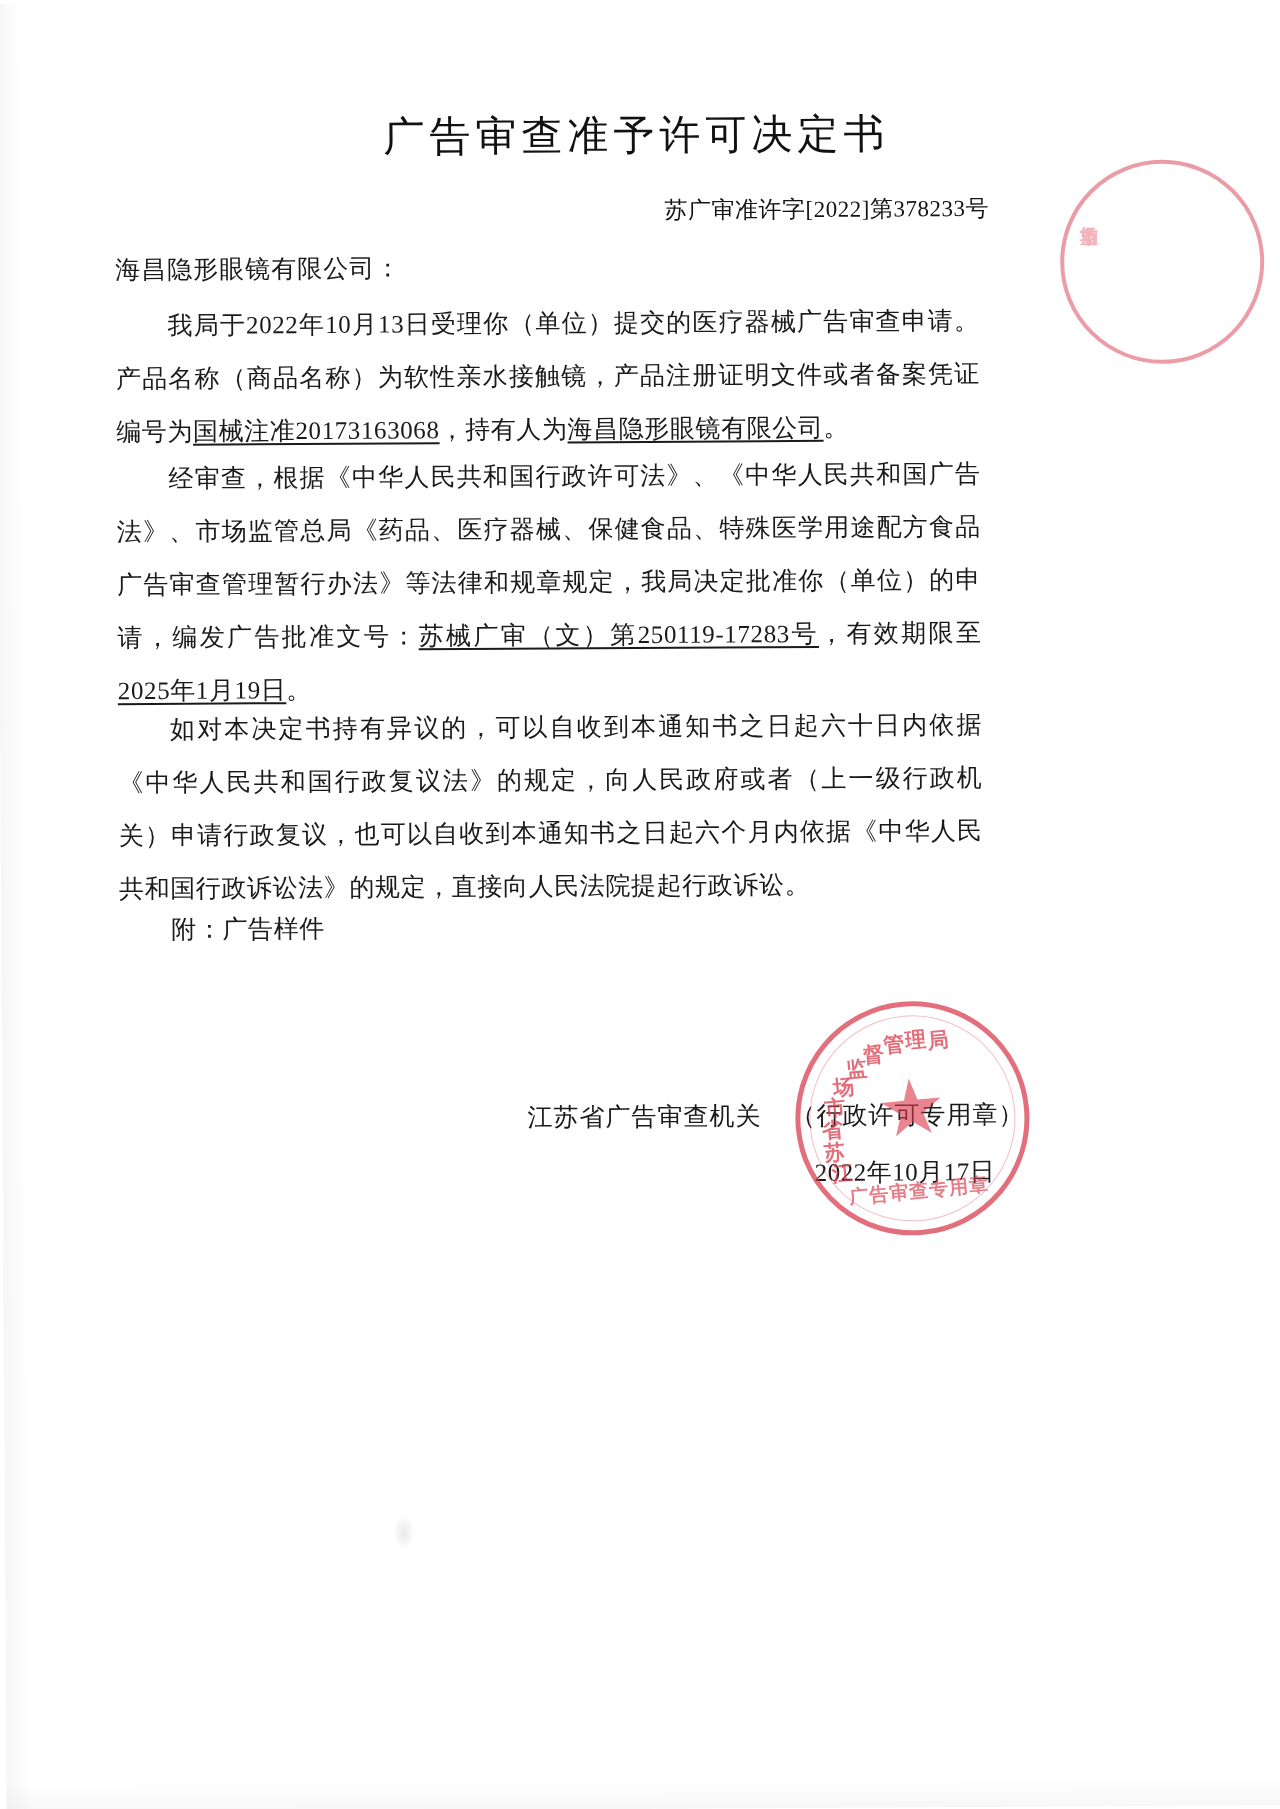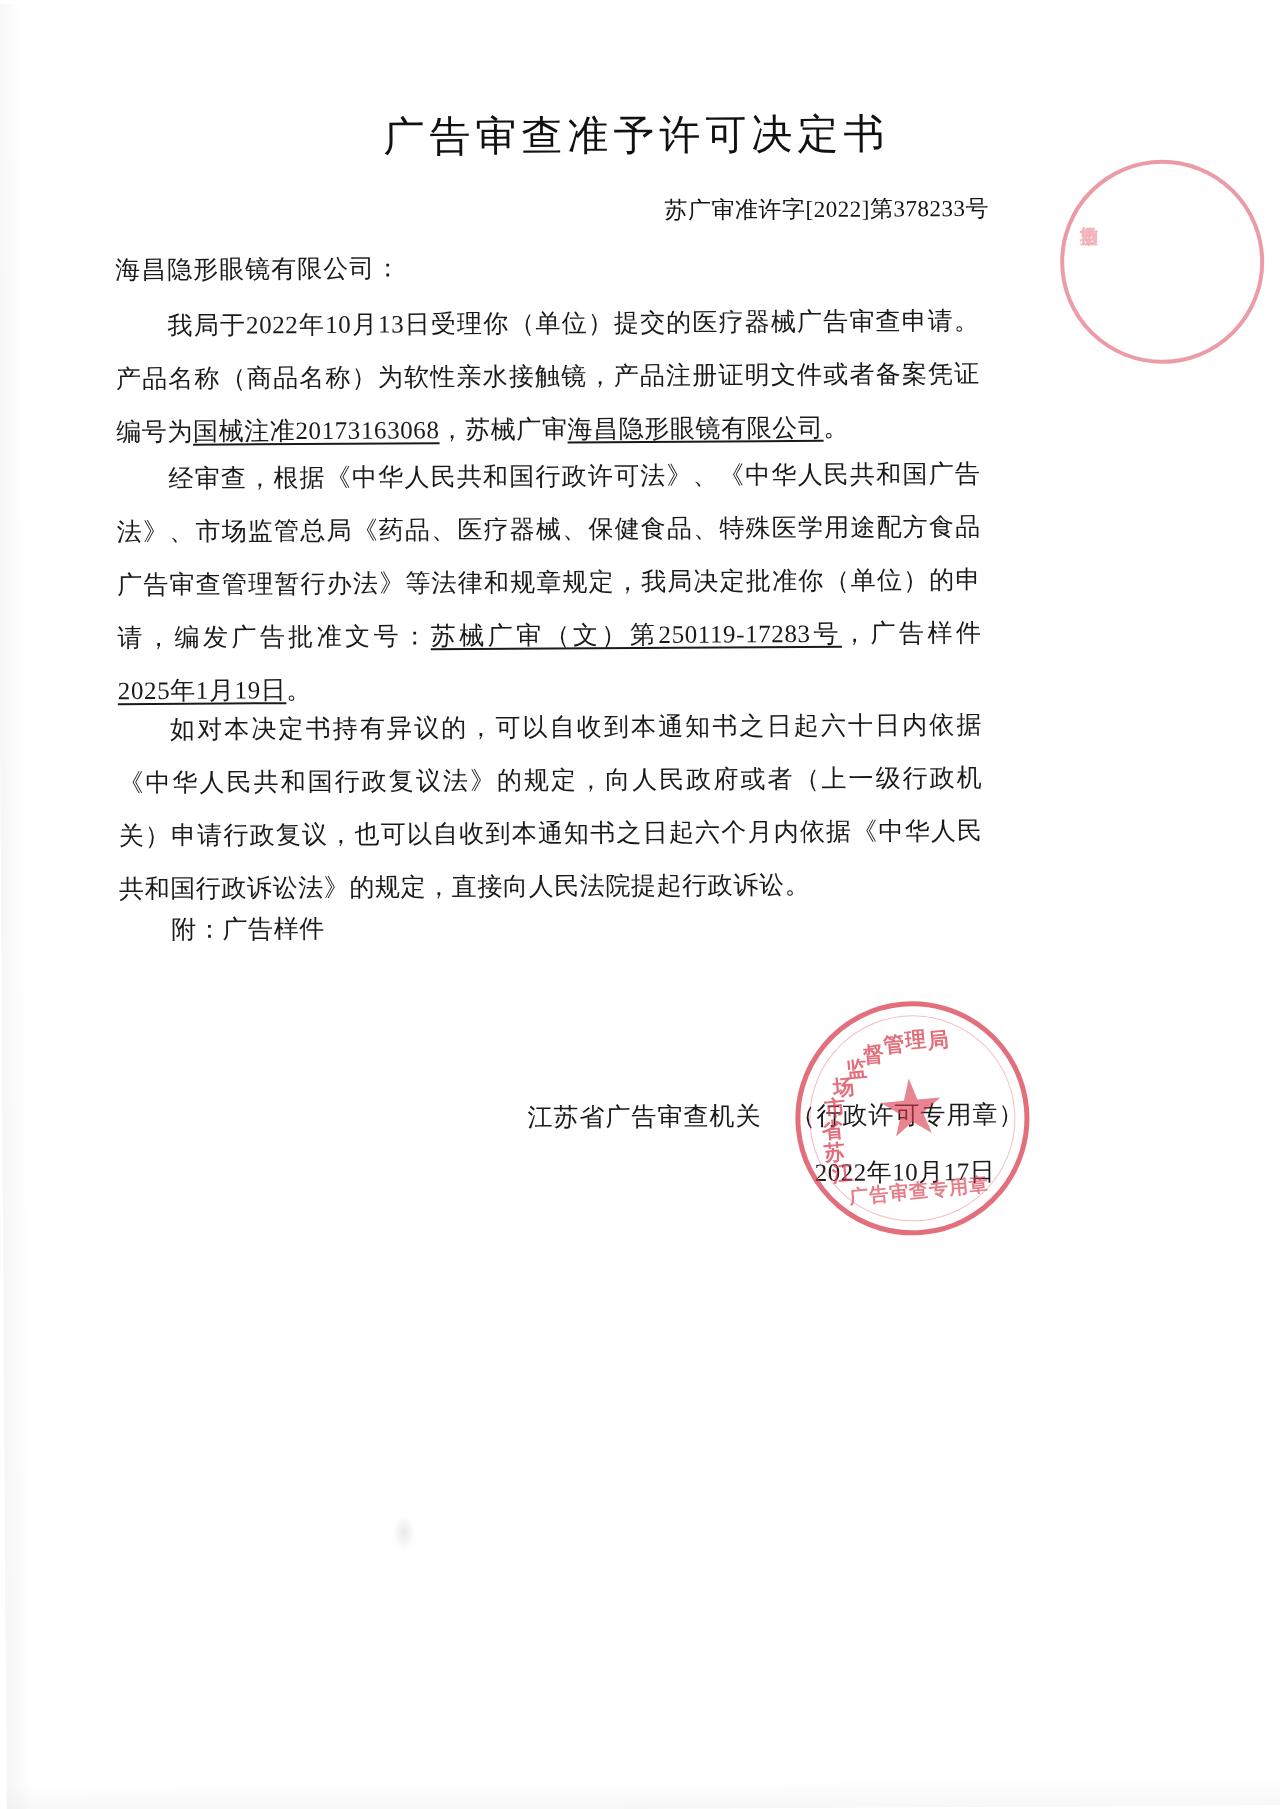--- a/index.html
+++ b/index.html
@@ -215,27 +215,27 @@
   <div class="scan-shadow-left"></div>
 
   <div class="doc-title">广告审查准予许可决定书</div>
 
   <div class="doc-number">苏广审准许字[2022]第378233号</div>
 
   <div class="recipient">海昌隐形眼镜有限公司：</div>
 
   <div class="body-block p1">
     <p>
-      <span>我局于2022年10月13日受理你（单位）提交的医疗器械广告审查申请。产品名称（商品名称）为软性亲水接触镜，产品注册证明文件或者备案凭证编号为</span><span class="u nowrap">国械注准20173163068</span><span>，苏械广审</span><span class="u nowrap">海昌隐形眼镜有限公司</span><span>。</span>
+      <span>我局于2022年10月13日受理你（单位）提交的医疗器械广告审查申请。产品名称（商品名称）为软性亲水接触镜，产品注册证明文件或者备案凭证编号为</span><span class="u nowrap">国械注准20173163068</span><span>，持有人为</span><span class="u nowrap">海昌隐形眼镜有限公司</span><span>。</span>
     </p>
   </div>
 
   <div class="body-block p2">
     <p>
-      <span>经审查，根据《中华人民共和国行政许可法》、《中华人民共和国广告法》、市场监管总局《药品、医疗器械、保健食品、特殊医学用途配方食品广告审查管理暂行办法》等法律和规章规定，我局决定批准你（单位）的申请，编发广告批准文号：</span><span class="u nowrap">苏械广审（文）第250119-17283号</span><span>，广告样件</span><span class="u nowrap">2025年1月19日</span><span>。</span>
+      <span>经审查，根据《中华人民共和国行政许可法》、《中华人民共和国广告法》、市场监管总局《药品、医疗器械、保健食品、特殊医学用途配方食品广告审查管理暂行办法》等法律和规章规定，我局决定批准你（单位）的申请，编发广告批准文号：</span><span class="u nowrap">苏械广审（文）第250119-17283号</span><span>，有效期限至</span><span class="u nowrap">2025年1月19日</span><span>。</span>
     </p>
   </div>
 
   <div class="body-block p3">
     <p>如对本决定书持有异议的，可以自收到本通知书之日起六十日内依据《中华人民共和国行政复议法》的规定，向人民政府或者（上一级行政机关）申请行政复议，也可以自收到本通知书之日起六个月内依据《中华人民共和国行政诉讼法》的规定，直接向人民法院提起行政诉讼。</p>
   </div>
 
   <div class="body-block p4">
     <p>附：广告样件</p>
   </div>

